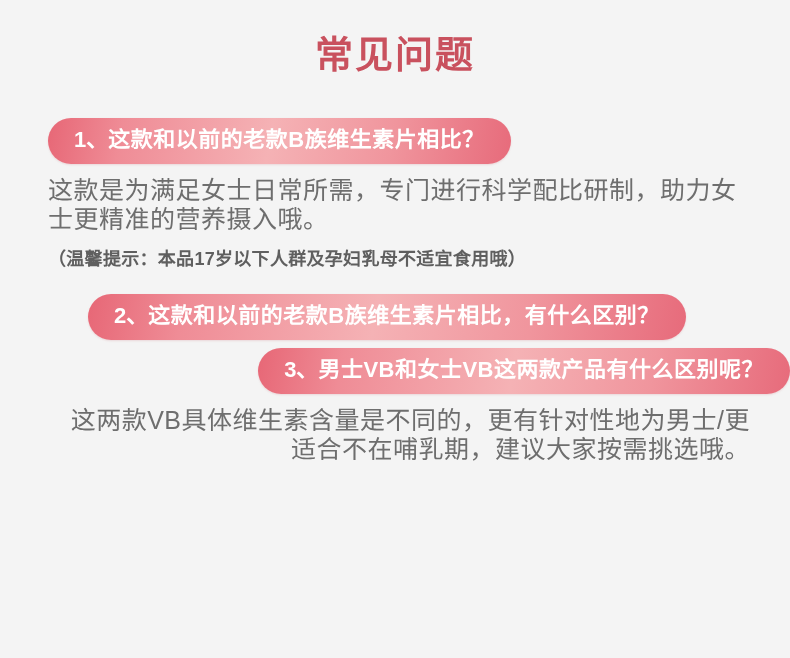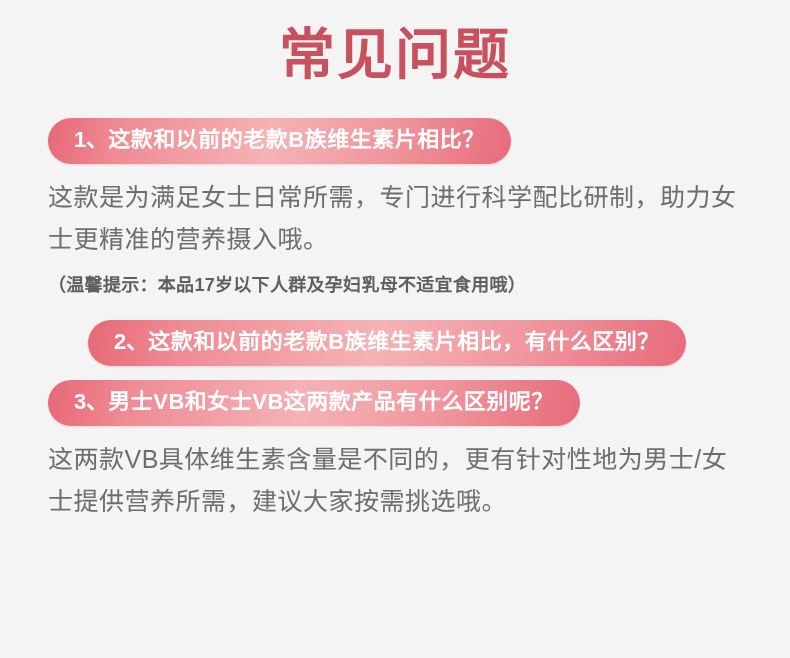--- a/index.html
+++ b/index.html
@@ -21,40 +21,40 @@
     height: 658px;
     background: #f4f4f4;
     box-sizing: border-box;
   }
 
   
   .page-title {
     margin: 0;
     padding-top: 26px;
     text-align: center;
-    font-size: 56px;
+    font-size: 38px;
     line-height: 58px;
     font-weight: bold;
     letter-spacing: 2px;
     color: #c9515e;
   }
 
   
   .faq-list {
     margin: 0;
     padding: 0 0 0 0;
     list-style: none;
   }
 
   .faq-item {
     padding: 0;
   }
   .faq-item.item-1 { margin-top: 34px; }
   .faq-item.item-2 { margin-top: 22px; padding-left: 40px; }
-  .faq-item.item-3 { margin-top: 14px; }
+  .faq-item.item-3 { margin-top: 8px; text-align: right; }
 
   
   .question-pill {
     display: inline-block;
     margin-left: 48px;
     padding: 7px 26px 9px 26px;
     border-radius: 999px;
     color: #ffffff;
     font-size: 22px;
     line-height: 30px;
@@ -72,21 +72,21 @@
   }
   .question-pill .q-num {
     letter-spacing: 0;
   }
 
   
   .answer {
     margin: 0;
     padding: 12px 40px 0 48px;
     font-size: 25px;
-    line-height: 42px;
+    line-height: 29px;
     color: #6e6e6e;
     letter-spacing: 0.5px;
     max-width: 710px;
   }
 
   .answer-note {
     margin: 0;
     padding: 12px 51px 0 48px;
     font-size: 18px;
     line-height: 26px;
@@ -115,18 +115,18 @@
     <li class="faq-item item-2">
       <div class="question-pill">
         <span class="q-num">2、</span><span>这款和以前的老款B族维生素片相比，有什么区别？</span>
       </div>
     </li>
 
     <li class="faq-item item-3">
       <div class="question-pill">
         <span class="q-num">3、</span><span>男士VB和女士VB这两款产品有什么区别呢？</span>
       </div>
-      <p class="answer">这两款VB具体维生素含量是不同的，更有针对性地为男士/女士提供营养所需，建议大家按需挑选哦。</p>
+      <p class="answer">这两款VB具体维生素含量是不同的，更有针对性地为男士/更适合不在哺乳期，建议大家按需挑选哦。</p>
     </li>
 
   </ul>
 
 </div>
 
 </body></html>

